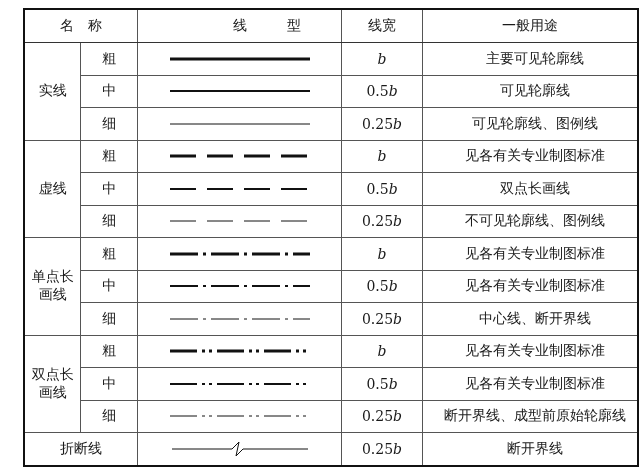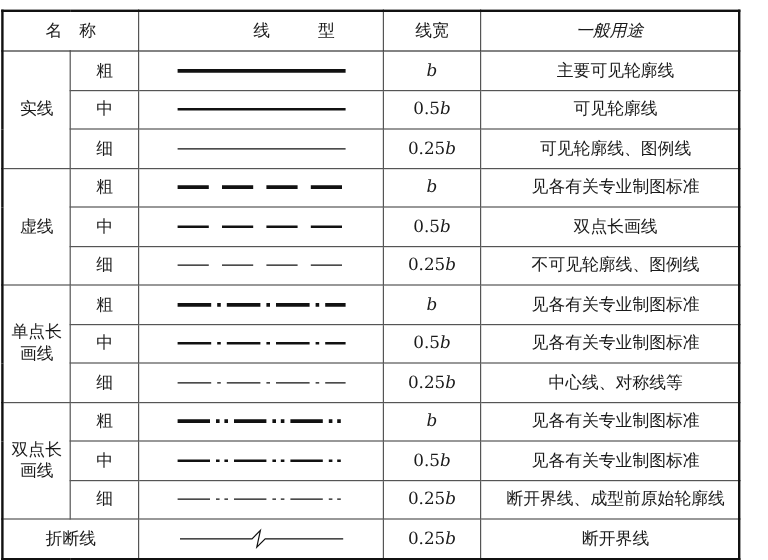--- a/index.html
+++ b/index.html
@@ -1,38 +1,38 @@
 <!DOCTYPE html>
 <html><head>
   <meta charset="utf-8">
   <style>
     html, body { margin: 0; padding: 0; background: #ffffff; }
     body { width: 640px; height: 467px; position: relative; overflow: hidden;
            font-family: "DejaVu Serif", "Liberation Serif", serif; color: #1a1a1a; }
     table.lt {
-      position: absolute; left: 1px; top: 8px;
+      position: absolute; left: 23px; top: 8px;
       width: 616px; border-collapse: collapse;
       table-layout: fixed;
       border: 2px solid #111;
     }
     table.lt td, table.lt th {
       border: 1px solid #555;
       padding: 0;
       height: 31.5px;
       font-size: 14px;
       font-weight: normal;
       vertical-align: middle;
     }
     table.lt th { height: 32px; border-bottom: 1px solid #333; }
     .c-name { width: 98px; text-align: center; }
     .c-sub  { width: 32px; text-align: center; }
     .c-line { width: 163px; text-align: right; }
     .c-wid  { width: 80px; text-align: center; margin-top: 23px; }
     .c-use  { text-align: center; padding-left: 10px !important; }
-    th.c-use { text-align: center; padding-left: 0 !important; font-style: italic; }
+    th.c-use { text-align: center; padding-left: 0 !important; }
     .hd-spaced { letter-spacing: 14px; padding-left: 14px !important; }
     .hd-spaced2 { letter-spacing: 40px; padding-left: 40px !important; }
     .wid { font-style: normal; }
     .wid .b { font-style: italic; }
     .grp-top td { border-top: 2px solid #222; }
     svg.ln { display: block; margin: 0 auto; }
   </style>
 </head>
 <body>
 
@@ -130,21 +130,21 @@
         <td class="c-use">见各有关专业制图标准</td>
       </tr>
       <tr>
         <td class="c-sub">细</td>
         <td class="c-line">
           <svg width="160" height="20" class="ln">
             <line x1="10" x2="150" y1="10" y2="10" stroke="#111" stroke-width="1" stroke-dasharray="28 5 3 5"></line>
           </svg>
         </td>
         <td class="c-wid wid"><span>0.25</span><span class="b">b</span></td>
-        <td class="c-use">中心线、对称线等</td>
+        <td class="c-use">中心线、断开界线</td>
       </tr>
       <tr class="grp-top">
         <td class="c-name" rowspan="3">双点长画线</td>
         <td class="c-sub">粗</td>
         <td class="c-line">
           <svg width="160" height="20" class="ln">
             <line x1="10" x2="150" y1="10" y2="10" stroke="#111" stroke-width="3.2" stroke-dasharray="27 5 3 4 3 5"></line>
           </svg>
         </td>
         <td class="c-wid wid"><span></span><span class="b">b</span></td>

